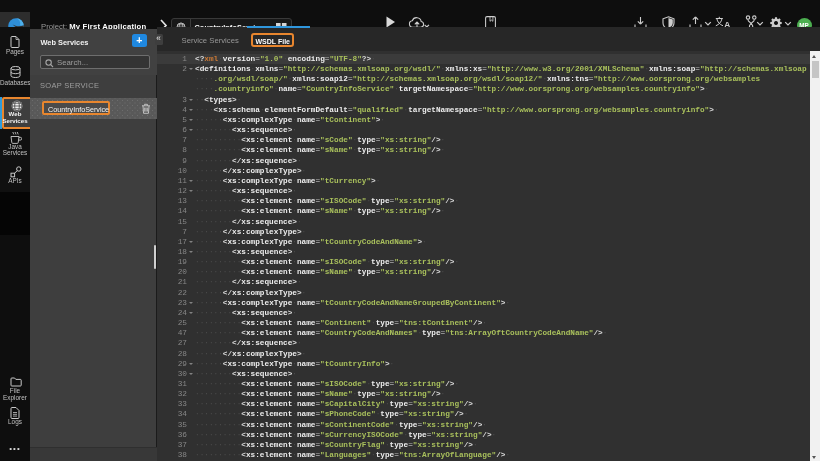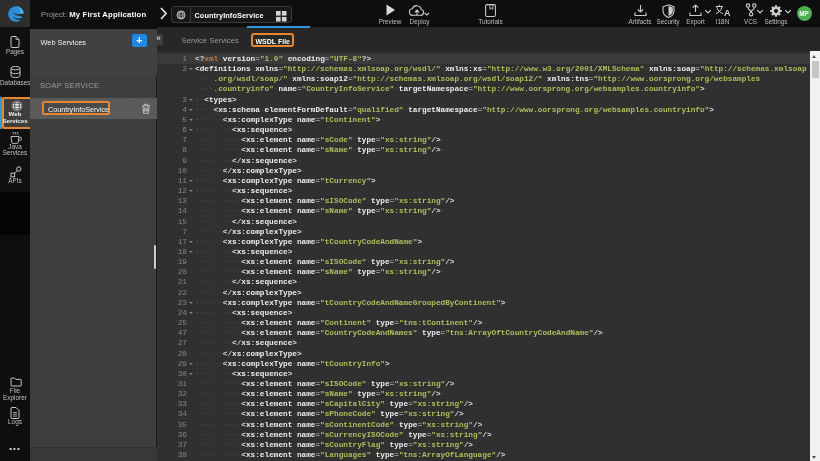--- a/index.html
+++ b/index.html
@@ -1,35 +1,35 @@
 <!DOCTYPE html>
 <html><head><meta charset="utf-8"><style>
 *{margin:0;padding:0;box-sizing:border-box}
 html,body{width:820px;height:461px;overflow:hidden;background:#0e0e0e;font-family:"Liberation Sans",sans-serif}
 .abs{position:absolute}
 
-#topbar{position:absolute;left:0;top:0;width:764px;height:27px;background:#0e0e0e}
+#topbar{position:absolute;left:0;top:12px;width:764px;height:27px;background:#0e0e0e}
 #logo{position:absolute;left:0;top:0;width:30px;height:27px;background:#2d2d2d}
 #proj{position:absolute;left:41px;top:10px;font-size:7.7px;color:#9b9b9b}
 #proj b{color:#fff;font-weight:700;letter-spacing:.2px}
 #crumbtab{position:absolute;left:170.5px;top:6px;width:121px;height:17px;background:#181818;border:1px solid #393939;border-radius:3px}
 #crumbtab .sep{position:absolute;left:18.5px;top:0;width:1px;height:15px;background:#3c3c3c}
 #crumbname{position:absolute;left:23px;top:4px;font-size:7.3px;font-weight:700;color:#fdfdfd;letter-spacing:.1px}
 .ticonlab{position:absolute;font-size:6.4px;color:#bfbfbf;text-align:center;white-space:nowrap}
 
 #rail{position:absolute;left:0;top:27px;width:30px;height:434px;background:#101010}
 #railgap{position:absolute;left:0;top:192px;width:30px;height:43px;background:#050505}
 #railbot{position:absolute;left:0;top:235px;width:30px;height:226px;background:#0e0e0e}
 .rlab{position:absolute;width:30px;text-align:center;font-size:6.4px;color:#c0c0c0;line-height:6.7px}
 #wstile{position:absolute;left:2px;top:96.5px;width:30px;height:32px;background:#3e3e3e;border:2px solid #e8862e;border-radius:2px}
 #wsbar{position:absolute;left:0;top:96.5px;width:2px;height:32px;background:#2f9bdb}
 
 #panel{position:absolute;left:30px;top:29px;width:127px;height:432px;background:#3e3e3e;border-right:1.5px solid #1b1b1b}
 #phead{position:absolute;left:0;top:0;width:127px;height:46px;background:#414141}
-#ptitle{position:absolute;left:10.5px;top:8.6px;font-size:7.4px;font-weight:400;color:#f2f2f2}
+#ptitle{position:absolute;left:10.5px;top:8.6px;font-size:7.4px;font-weight:700;color:#f2f2f2}
 #plus{position:absolute;left:101.5px;top:5px;width:15.5px;height:13px;background:#1f88e0;border-radius:2.5px;color:#fff;font-size:10.5px;font-weight:700;text-align:center;line-height:12.5px}
 #searchbox{position:absolute;left:10px;top:25.5px;width:110px;height:14px;background:#343434;border:1px solid #6e6e6e;border-radius:2px}
 #searchbox span{position:absolute;left:16px;top:2.6px;font-size:7.8px;color:#9d9d9d}
 #soap{position:absolute;left:10px;top:51.5px;font-size:7.5px;color:#9e9e9e;letter-spacing:.3px}
 #selrow{position:absolute;left:0;top:69px;width:127px;height:21px;background-color:#595959;background-image:radial-gradient(#6d6d6d .6px,transparent .75px),radial-gradient(#6d6d6d .6px,transparent .75px);background-size:5px 5px;background-position:0 0,2.5px 2.5px}
 #selbox{position:absolute;left:12px;top:3px;width:68px;height:14px;border:2px solid #e8862e;border-radius:2px;background:#4a4a4a}
 #selbox span{position:absolute;left:4px;top:1.8px;font-size:7.2px;color:#f7f7f7;white-space:nowrap}
 #pthumb{position:absolute;left:123.5px;top:216px;width:2.5px;height:24px;background:#cfcfcf;border-radius:1px}
 #pfoot{position:absolute;left:0;top:418px;width:127px;height:14px;background:#383838;border-top:1px solid #2f2f2f}
 #collapse{position:absolute;z-index:9;left:154.5px;top:34px;width:8px;height:10.7px;background:#3e3e3e;border-radius:1.5px;color:#ececec;font-size:8.2px;text-align:center;line-height:10.2px}
@@ -208,20 +208,27 @@
 <svg class="abs" style="left:10px;top:406.5px" width="10" height="12" viewBox="0 0 10 12">
     <path d="M1 1.5 a1 1 0 0 1 1-1 h4 l3 3 v7 a1 1 0 0 1 -1 1 h-6 a1 1 0 0 1 -1-1z" stroke="#c9c9c9" fill="none"></path>
     <path d="M3 5.5 h4 M3 7.3 h4 M3 9.1 h4" stroke="#c9c9c9" stroke-width=".8"></path>
   </svg>
 <div class="rlab" style="top:418.7px">Logs</div>
 <div class="abs" style="left:0;top:443.5px;width:30px;text-align:center;color:#d9d9d9;font-size:8px;letter-spacing:1px">•••</div>
 <div id="panel">
  <div id="phead"></div>
  <div id="ptitle">Web Services</div>
  <div id="plus">+</div>
+ <div id="searchbox">
+   <svg class="abs" style="left:4px;top:3px" width="9" height="9" viewBox="0 0 9 9">
+        <circle cx="3.6" cy="3.6" r="2.7" stroke="#a5a5a5" stroke-width="1.1" fill="none"></circle>
+        <path d="M5.7 5.7L8 8" stroke="#a5a5a5" stroke-width="1.1"></path>
+      </svg>
+   <span>Search...</span>
+ </div>
  <div id="soap">SOAP SERVICE</div>
  <div id="selrow">
    <div id="selbox">
         <span>CountryInfoService</span>
       </div>
    <svg class="abs" style="left:110.5px;top:5px" width="10" height="11.5" viewBox="0 0 10 11.5">
         <g stroke="#d8d8d8" fill="none" stroke-width=".8">
           <path d="M1 2.8h8"></path>
           <path d="M3.6 2.5V1.3h2.8v1.2"></path>
           <path d="M2 3l.55 7.3h4.9L8 3"></path>

